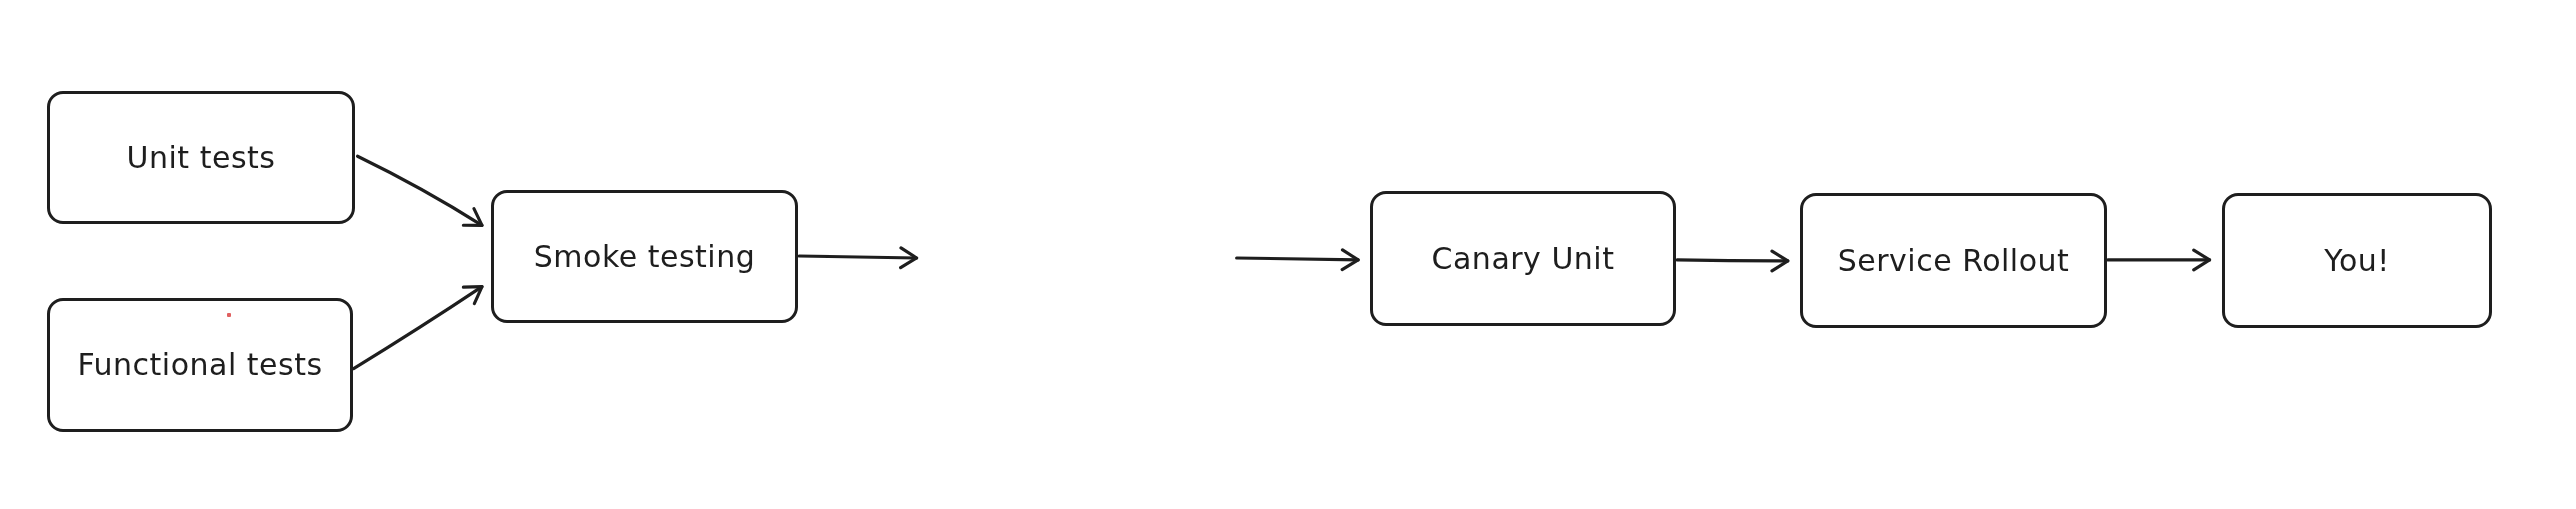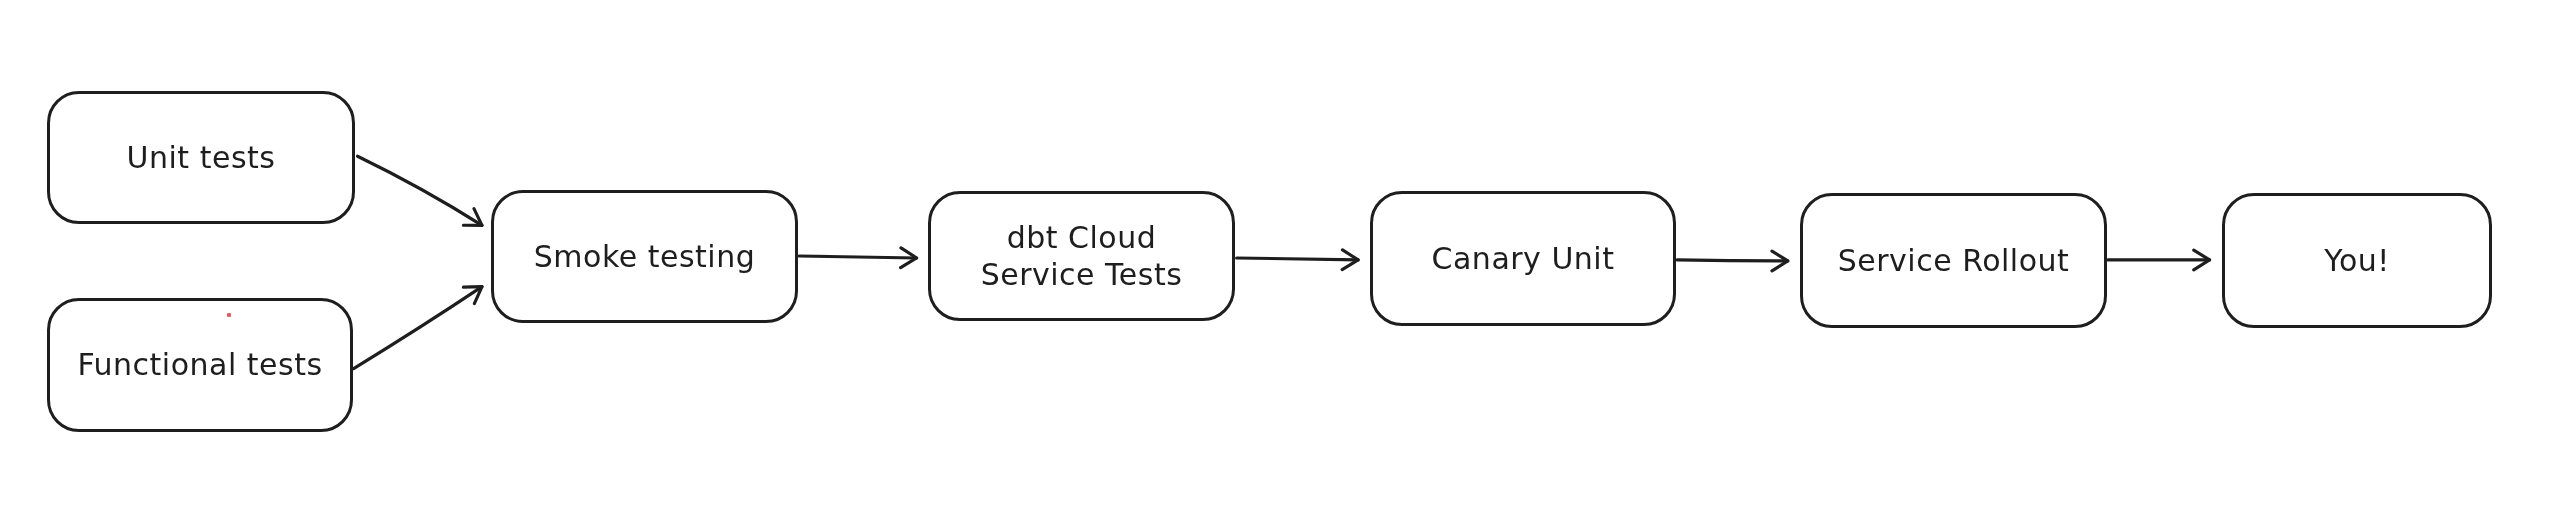--- a/index.html
+++ b/index.html
@@ -23,21 +23,21 @@
     top: 0;
     width: 2576px;
     height: 510px;
     pointer-events: none;
   }
   .node {
     position: absolute;
     box-sizing: border-box;
     background: #ffffff;
     border: 3px solid #1e1e1e;
-    border-radius: 32px;
+    border-radius: 16px;
     display: flex;
     align-items: center;
     justify-content: center;
     text-align: center;
   }
   .node .label {
     font-size: 30px;
     line-height: 1.25;
     color: #1e1e1e;
     letter-spacing: 0.5px;
@@ -91,23 +91,20 @@
   </div>
 
   <div class="node n-functional">
     <span class="label">Functional tests</span>
   </div>
 
   <div class="node n-smoke">
     <span class="label">Smoke testing</span>
   </div>
 
-  <div class="node n-dbt">
-    <span class="label wrap">dbt Cloud Service Tests</span>
-  </div>
 
   <div class="node n-canary">
     <span class="label">Canary Unit</span>
   </div>
 
   <div class="node n-phased">
     <span class="label">Service Rollout</span>
   </div>
 
   <div class="node n-you">

